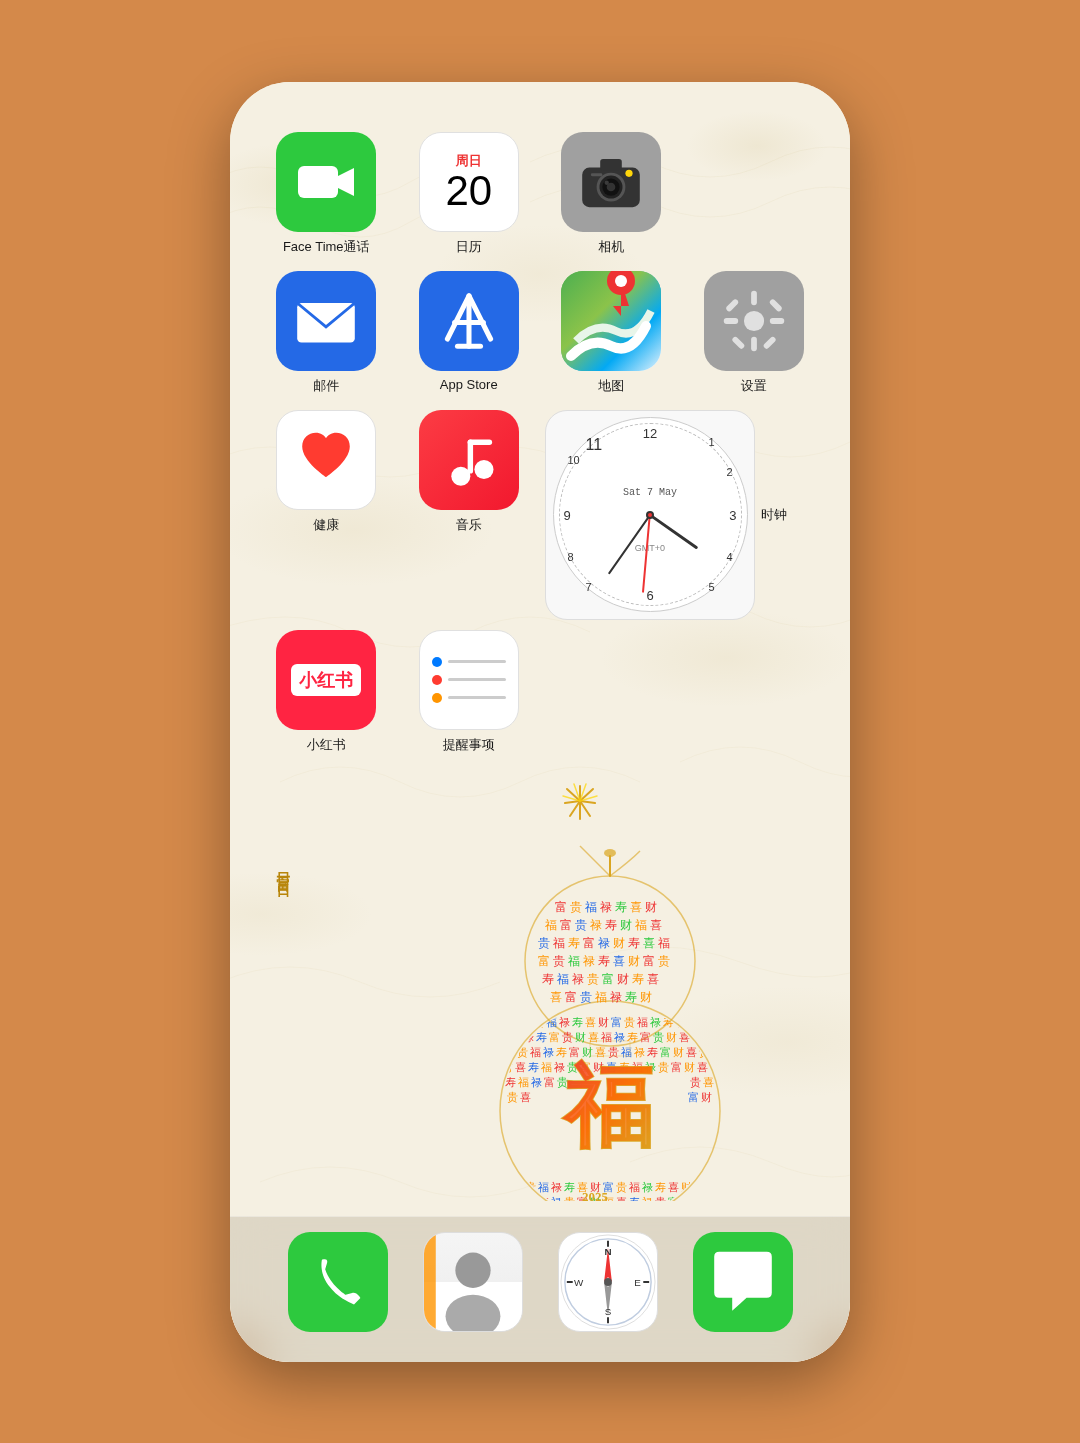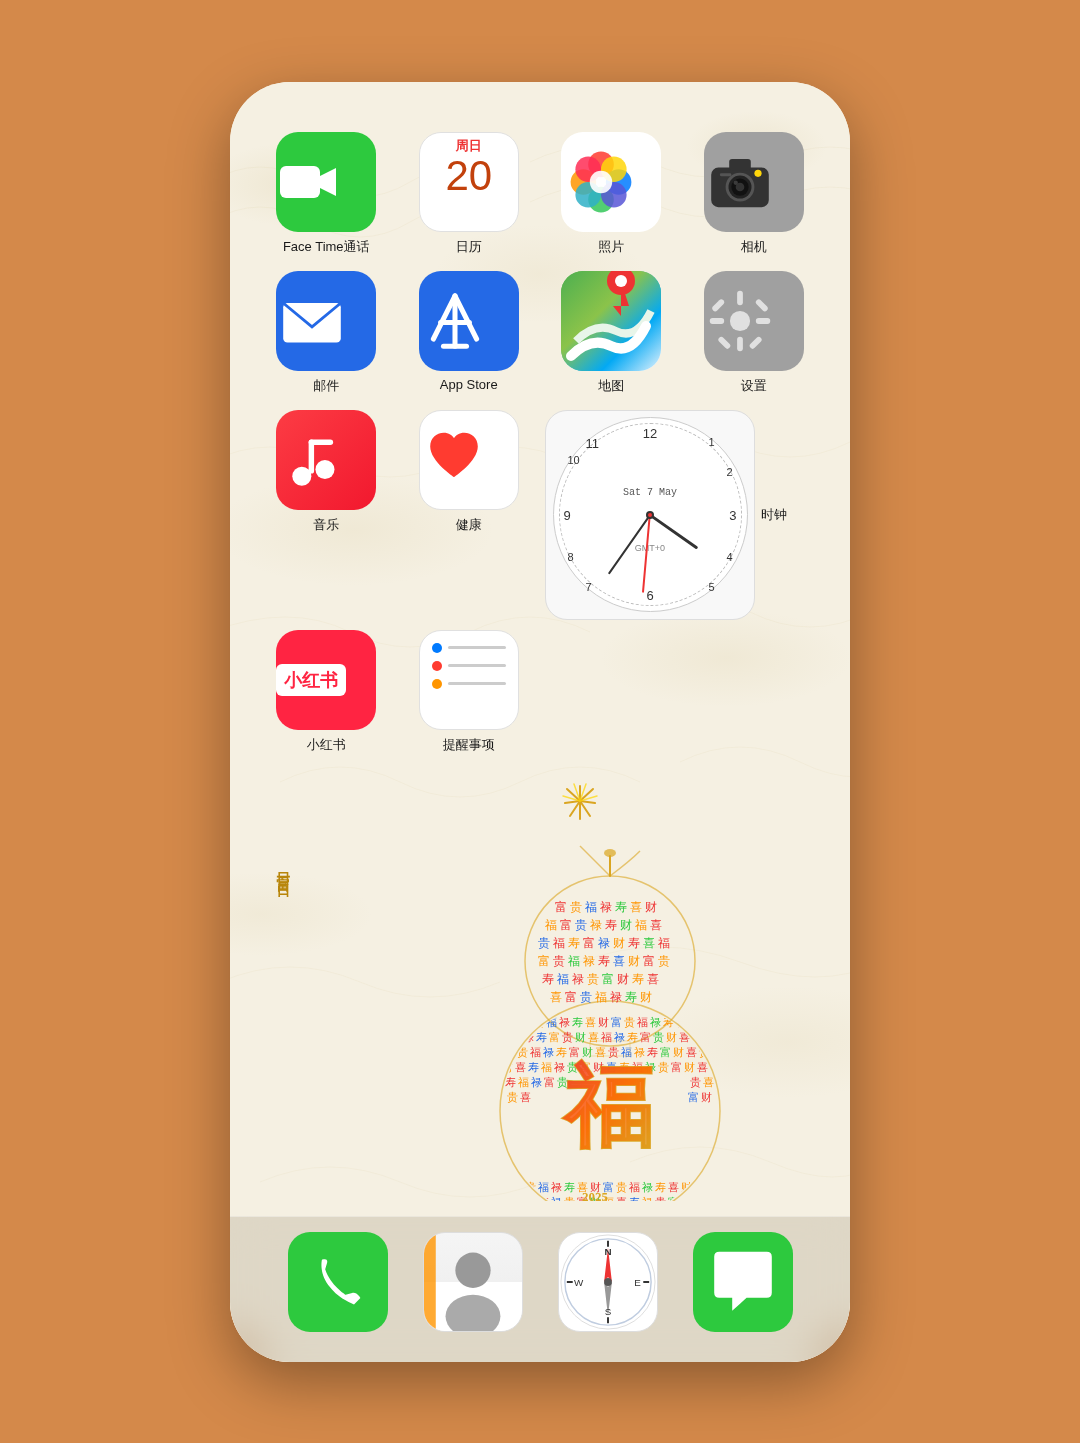--- a/index.html
+++ b/index.html
@@ -72,20 +72,21 @@
       gap: 6px;
       cursor: pointer;
     }
 
     .app-icon {
       width: 100px;
       height: 100px;
       border-radius: 22px;
       display: flex;
       align-items: center;
+      justify-content: center;
       position: relative;
       overflow: hidden;
     }
 
     .app-label {
       font-size: 13px;
       color: #1a1a1a;
       text-align: center;
       white-space: nowrap;
     }
@@ -106,21 +107,21 @@
     .calendar-header {
       font-size: 13px;
       color: #e33;
       font-weight: 600;
       text-align: center;
       width: 100%;
     }
     .calendar-day {
       font-size: 42px;
       font-weight: 300;
-      color: #c2410c;
+      color: #000000;
       line-height: 1;
     }
 
     
     .icon-photos {
       background: #fff;
     }
 
     
     .icon-camera {
@@ -318,37 +319,20 @@
       </div>
 
       <div class="app-item">
         <div class="app-icon icon-calendar">
           <span class="calendar-header">周日</span>
           <span class="calendar-day">20</span>
         </div>
         <span class="app-label">日历</span>
       </div>
 
-      <div class="app-item">
-        <div class="app-icon icon-photos">
-          <svg viewBox="0 0 100 100" width="80" height="80" xmlns="http://www.w3.org/2000/svg">
-
-            <circle cx="50" cy="28" r="16" fill="#FF3B30" opacity="0.85"></circle>
-            <circle cx="50" cy="72" r="16" fill="#34C759" opacity="0.85"></circle>
-            <circle cx="28" cy="50" r="16" fill="#FF9500" opacity="0.85"></circle>
-            <circle cx="72" cy="50" r="16" fill="#007AFF" opacity="0.85"></circle>
-            <circle cx="34" cy="34" r="16" fill="#FF2D55" opacity="0.85"></circle>
-            <circle cx="66" cy="34" r="16" fill="#FFD60A" opacity="0.85"></circle>
-            <circle cx="34" cy="66" r="16" fill="#30B0C7" opacity="0.85"></circle>
-            <circle cx="66" cy="66" r="16" fill="#5856D6" opacity="0.85"></circle>
-            <circle cx="50" cy="50" r="14" fill="white" opacity="0.9"></circle>
-          </svg>
-        </div>
-        <span class="app-label">照片</span>
-      </div>
 
       <div class="app-item">
         <div class="app-icon icon-camera">
           <svg viewBox="0 0 100 100" width="72" height="72" xmlns="http://www.w3.org/2000/svg">
             <rect x="10" y="30" width="80" height="55" rx="10" fill="#333"></rect>
             <rect x="35" y="18" width="30" height="16" rx="4" fill="#333"></rect>
             <circle cx="50" cy="57" r="20" fill="#555"></circle>
             <circle cx="50" cy="57" r="16" fill="#222"></circle>
             <circle cx="50" cy="57" r="12" fill="#111"></circle>
             <circle cx="50" cy="57" r="6" fill="#333"></circle>
@@ -425,52 +409,52 @@
             </g>
           </svg>
         </div>
         <span class="app-label">设置</span>
       </div>
     </div>
 
     <div style="display:grid; grid-template-columns: repeat(4, 1fr); gap:10px; margin-bottom:10px;">
 
       <div class="app-item">
+        <div class="app-icon icon-health">
+          <svg viewBox="0 0 100 100" width="68" height="68" xmlns="http://www.w3.org/2000/svg">
+            <path d="M50,75 C50,75 15,52 15,30 C15,18 24,10 35,10 C42,10 48,14 50,18 C52,14 58,10 65,10 C76,10 85,18 85,30 C85,52 50,75 50,75Z" fill="#FF3B30"></path>
+          </svg>
+        </div>
+        <span class="app-label">健康</span>
+      </div>
+
+      <div class="app-item">
         <div class="app-icon icon-music">
           <svg viewBox="0 0 100 100" width="68" height="68" xmlns="http://www.w3.org/2000/svg">
             <circle cx="38" cy="74" r="14" fill="white"></circle>
             <circle cx="72" cy="64" r="14" fill="white"></circle>
             <rect x="48" y="20" width="8" height="50" rx="4" fill="white"></rect>
             <rect x="48" y="20" width="36" height="8" rx="4" fill="white"></rect>
           </svg>
         </div>
         <span class="app-label">音乐</span>
       </div>
 
-      <div class="app-item">
-        <div class="app-icon icon-health">
-          <svg viewBox="0 0 100 100" width="68" height="68" xmlns="http://www.w3.org/2000/svg">
-            <path d="M50,75 C50,75 15,52 15,30 C15,18 24,10 35,10 C42,10 48,14 50,18 C52,14 58,10 65,10 C76,10 85,18 85,30 C85,52 50,75 50,75Z" fill="#FF3B30"></path>
-          </svg>
-        </div>
-        <span class="app-label">健康</span>
-      </div>
-
       <div style="grid-column: 3/5; display:flex; flex-direction:row; align-items:center; gap:6px;">
         <div class="clock-widget" style="width:210px;height:210px;">
 
           <div style="width:195px;height:195px;border-radius:50%;background:#fff;border:1.5px solid #ccc;position:relative;display:flex;align-items:center;justify-content:center;">
             <div class="clock-dot-ring"></div>
 
             <span style="position:absolute;top:8px;left:50%;transform:translateX(-50%);font-size:13px;font-weight:500;color:#333;">12</span>
             <span style="position:absolute;bottom:8px;left:50%;transform:translateX(-50%);font-size:13px;font-weight:500;color:#333;">6</span>
             <span style="position:absolute;right:10px;top:50%;transform:translateY(-50%);font-size:13px;font-weight:500;color:#333;">3</span>
             <span style="position:absolute;left:10px;top:50%;transform:translateY(-50%);font-size:13px;font-weight:500;color:#333;">9</span>
             <span style="position:absolute;top:18px;right:32px;font-size:11px;font-weight:500;color:#333;">1</span>
-            <span style="position:absolute;top:18px;left:32px;font-size:13px;font-weight:500;color:#333;">11</span>
+            <span style="position:absolute;top:18px;left:32px;font-size:16px;font-weight:500;color:#333;">11</span>
             <span style="position:absolute;top:48px;right:14px;font-size:11px;font-weight:500;color:#333;">2</span>
             <span style="position:absolute;top:36px;left:14px;font-size:11px;font-weight:400;color:#333;">10</span>
             <span style="position:absolute;bottom:48px;right:14px;font-size:11px;font-weight:500;color:#333;">4</span>
             <span style="position:absolute;bottom:48px;left:14px;font-size:11px;font-weight:500;color:#333;">8</span>
             <span style="position:absolute;bottom:18px;right:32px;font-size:11px;font-weight:500;color:#333;">5</span>
             <span style="position:absolute;bottom:18px;left:32px;font-size:11px;font-weight:500;color:#333;">7</span>
 
             <span style="position:absolute;top:36%;left:50%;transform:translateX(-50%);font-size:10px;color:#555;white-space:nowrap;font-family:Liberation Mono, monospace;">Sat 7 May</span>
 
             <span style="position:absolute;bottom:30%;left:50%;transform:translateX(-50%);font-size:9px;color:#888;">GMT+0</span>

